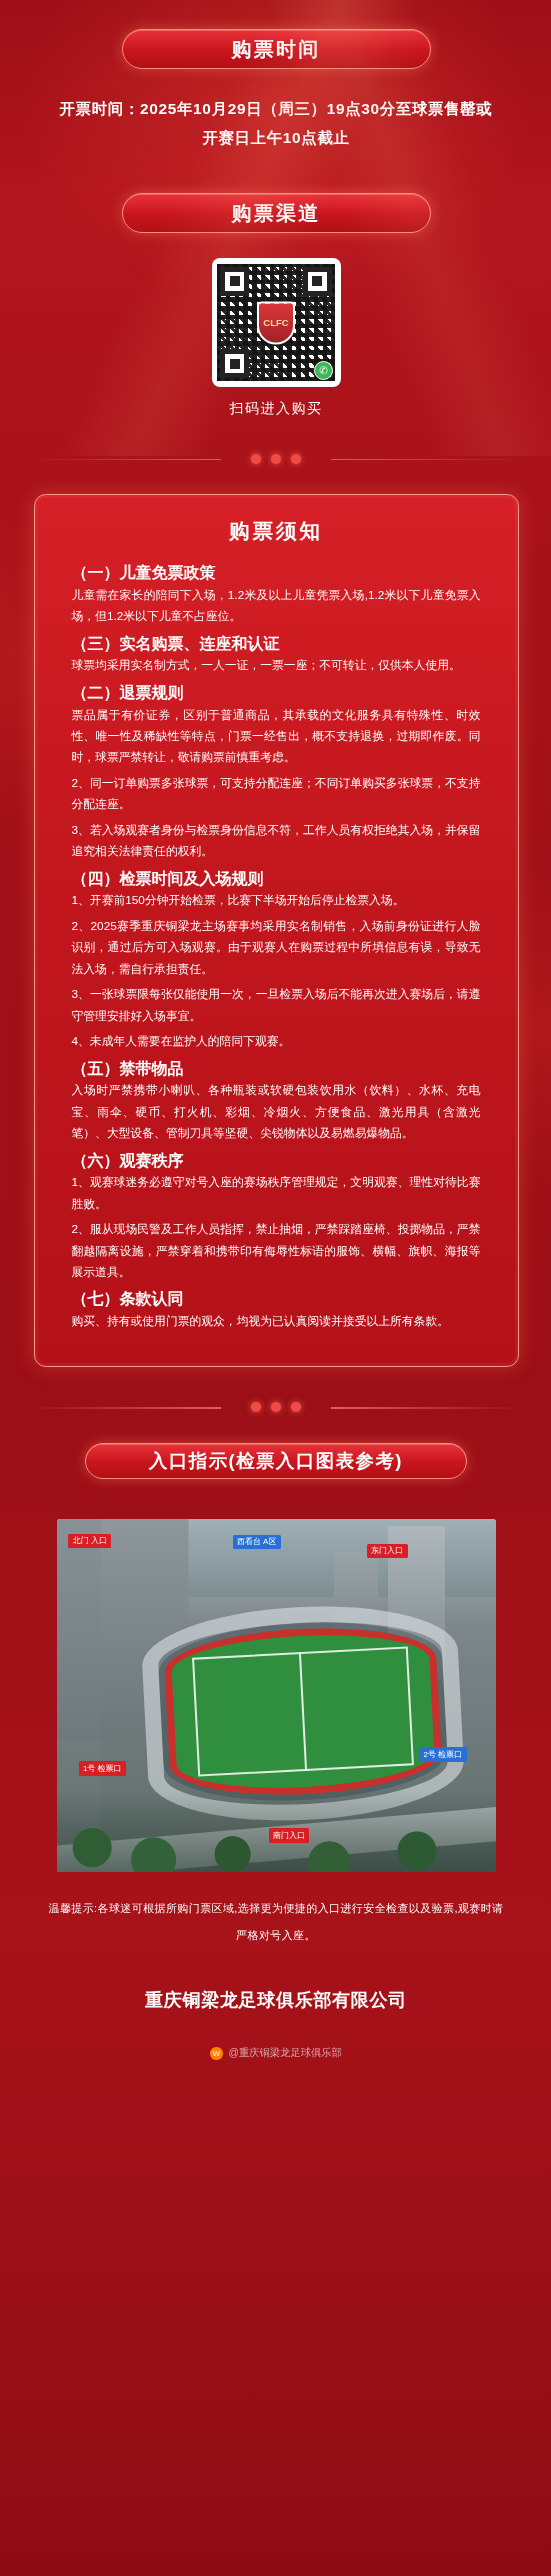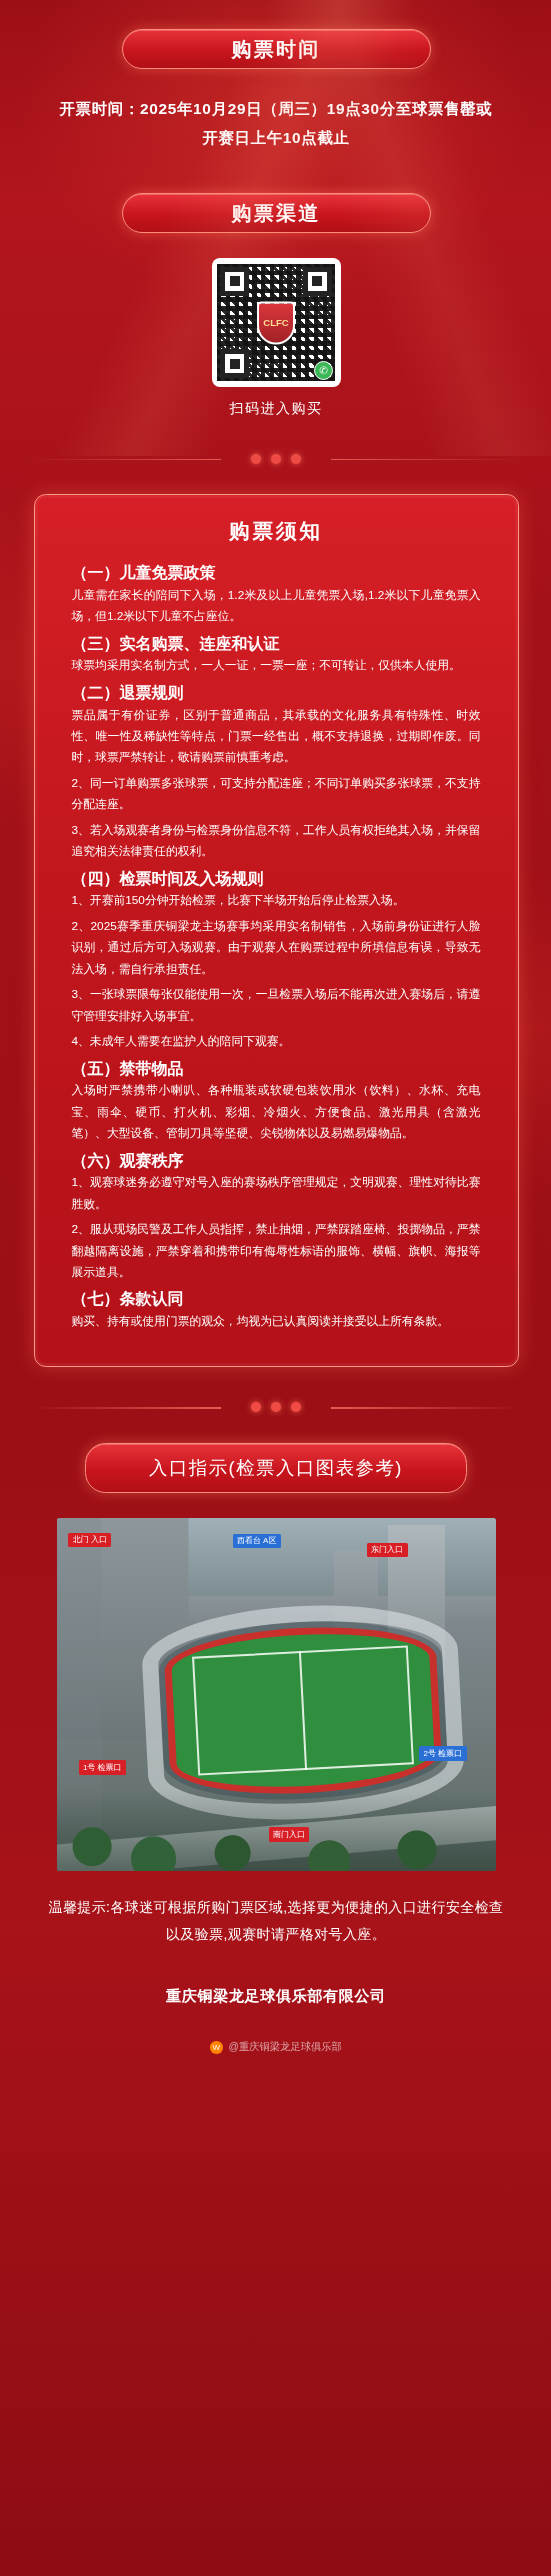--- a/index.html
+++ b/index.html
@@ -189,36 +189,36 @@
   }
   .sect p {
     font-size: 11.8px;
     line-height: 21.3px;
     text-align: justify;
   }
 
   .entry-banner {
     width: 382px;
     margin: 0 auto;
-    height: 50px;
+    height: 36px;
     border-radius: 20.6px;
     background: linear-gradient(180deg, #e8323a 0%, #c8151d 55%, #b20f17 100%);
     border: 1.5px solid #ff8c7a;
     box-shadow: 0 0 13.2px rgba(255,120,90,0.45), inset 0 0.7px 0 rgba(255,200,190,0.45);
     display: flex;
     align-items: center;
     justify-content: center;
     color: #ffffff;
     font-size: 18.4px;
-    font-weight: normal;
+    font-weight: bold;
     letter-spacing: 1.5px;
   }
 
   .photo {
-    margin: 25px auto 0;
+    margin: 40px auto 0;
     width: 439px;
     height: 353px;
     border-radius: 2.9px;
     position: relative;
     overflow: hidden;
     background:
       linear-gradient(180deg, #6f7f86 0%, #8a9499 22%, #7d878c 30%, #5d6b66 100%);
   }
   .photo .sky {
     position: absolute; inset: 0 0 78% 0;
@@ -313,31 +313,31 @@
   .photo .lab-b { left: 176px; top: 16px; background: #2a6fd6; }
   .photo .lab-c { right: 88px; top: 25px; }
   .photo .lab-d { left: 22px; bottom: 96px; }
   .photo .lab-e { right: 29px; bottom: 110px; background: #2a6fd6; }
   .photo .lab-f { left: 212px; bottom: 29px; }
 
   .tip {
     margin: 23.5px auto 0;
     width: 456px;
     color: #ffffff;
-    font-size: 14px;
+    font-size: 11px;
     line-height: 26.5px;
     text-align: center;
     letter-spacing: 0.4px;
   }
 
   .club {
     margin: 40px auto 0;
     text-align: center;
     color: #ffffff;
-    font-size: 15px;
+    font-size: 18px;
     font-weight: bold;
     letter-spacing: 0.7px;
   }
 
   .footer {
     margin: 34px auto 0;
     padding-bottom: 19px;
     display: flex;
     align-items: center;
     justify-content: center;

